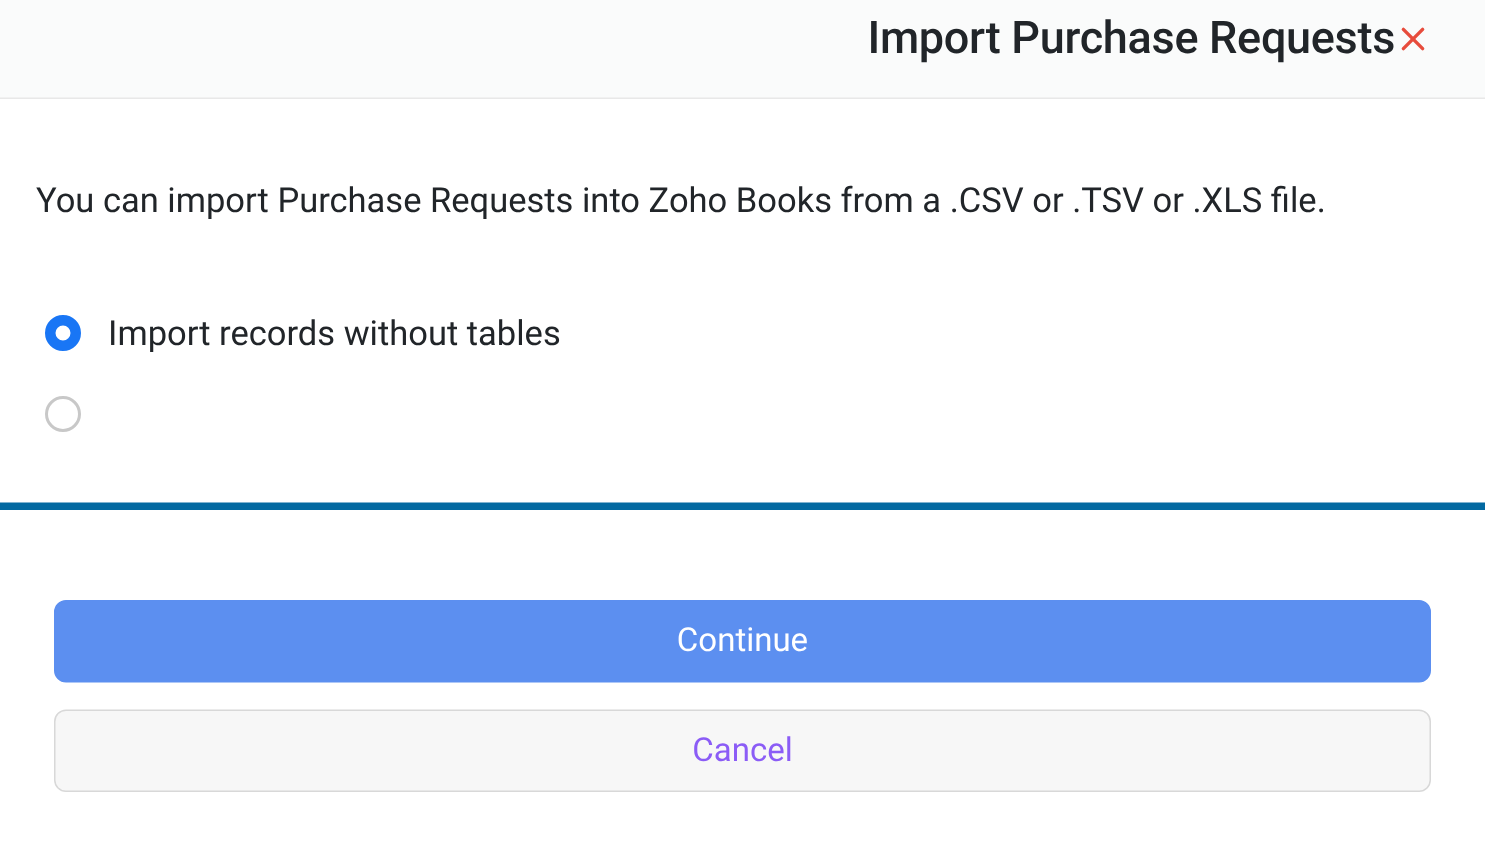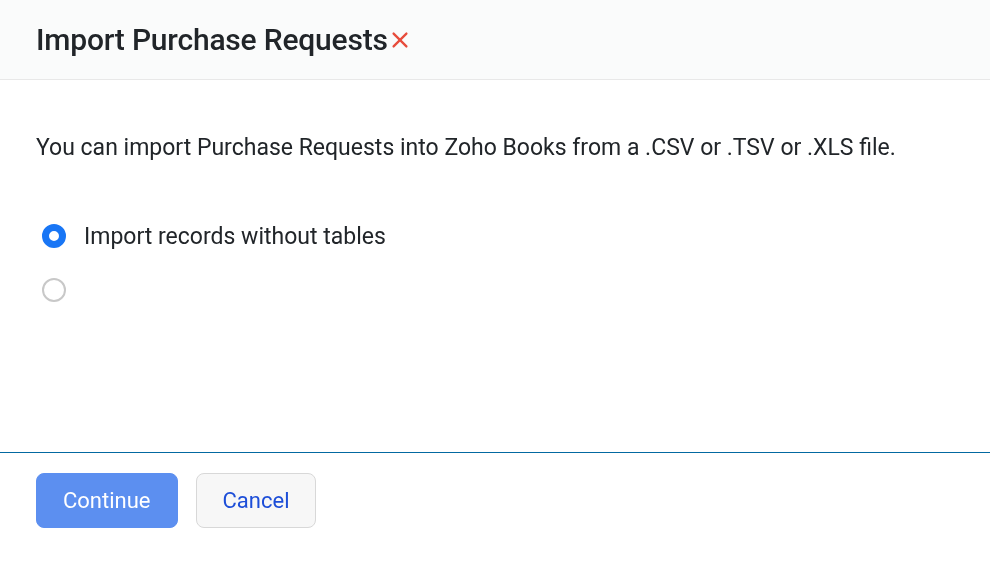--- a/index.html
+++ b/index.html
@@ -16,22 +16,22 @@
     }
     .dialog {
       width: 100%;
       height: 100%;
       display: flex;
       flex-direction: column;
     }
     .dialog-header {
       display: flex;
       align-items: center;
-      justify-content: flex-start;
-      padding: 22px 36px 22px 36px;
+      justify-content: flex-end;
+      padding: 8px 36px 22px 36px;
       background: #fafbfb;
       border-bottom: 1px solid #e8e8e8;
     }
     .dialog-title {
       font-size: 30px;
       font-weight: 500;
       color: #212529;
       letter-spacing: -0.2px;
     }
     .close-icon {
@@ -41,21 +41,21 @@
       color: #e74c3c;
       display: flex;
       align-items: center;
       justify-content: center;
     }
     .close-icon svg {
       width: 22px;
       height: 22px;
     }
     .dialog-body {
-      padding: 50px 36px 40px 36px;
+      padding: 50px 36px 40px 24px;
       flex: 1;
     }
     .description {
       font-size: 23px;
       color: #212529;
       line-height: 1.6;
       margin-bottom: 56px;
       max-width: 920px;
     }
     .radio-group {
@@ -83,41 +83,42 @@
       border-color: #1976f5;
       border-width: 7px;
       background: #ffffff;
     }
     .radio-label {
       font-size: 23px;
       color: #212529;
       text-align: center;
     }
     .dialog-footer {
-      border-top: 1px solid #0369a1;
-      padding: 20px 36px 36px 36px;
+      border-top: 5px solid #0369a1;
+      padding: 60px 36px 36px 36px;
       display: flex;
       gap: 18px;
+      flex-direction: column;
     }
     .btn {
       padding: 14px 26px;
       font-size: 22px;
       border-radius: 8px;
       cursor: pointer;
       border: 1px solid transparent;
       font-family: inherit;
     }
     .btn-primary {
       background: #5c8ff0;
       color: #ffffff;
       border-color: #5c8ff0;
     }
     .btn-secondary {
       background: #f7f7f7;
-      color: #1d4ed8;
+      color: #8b5cf6;
       border-color: #d8d8d8;
     }
   </style>
 </head>
 <body>
 
 <div class="dialog">
 
   <div class="dialog-header">
     <h1 class="dialog-title">Import Purchase Requests</h1>

